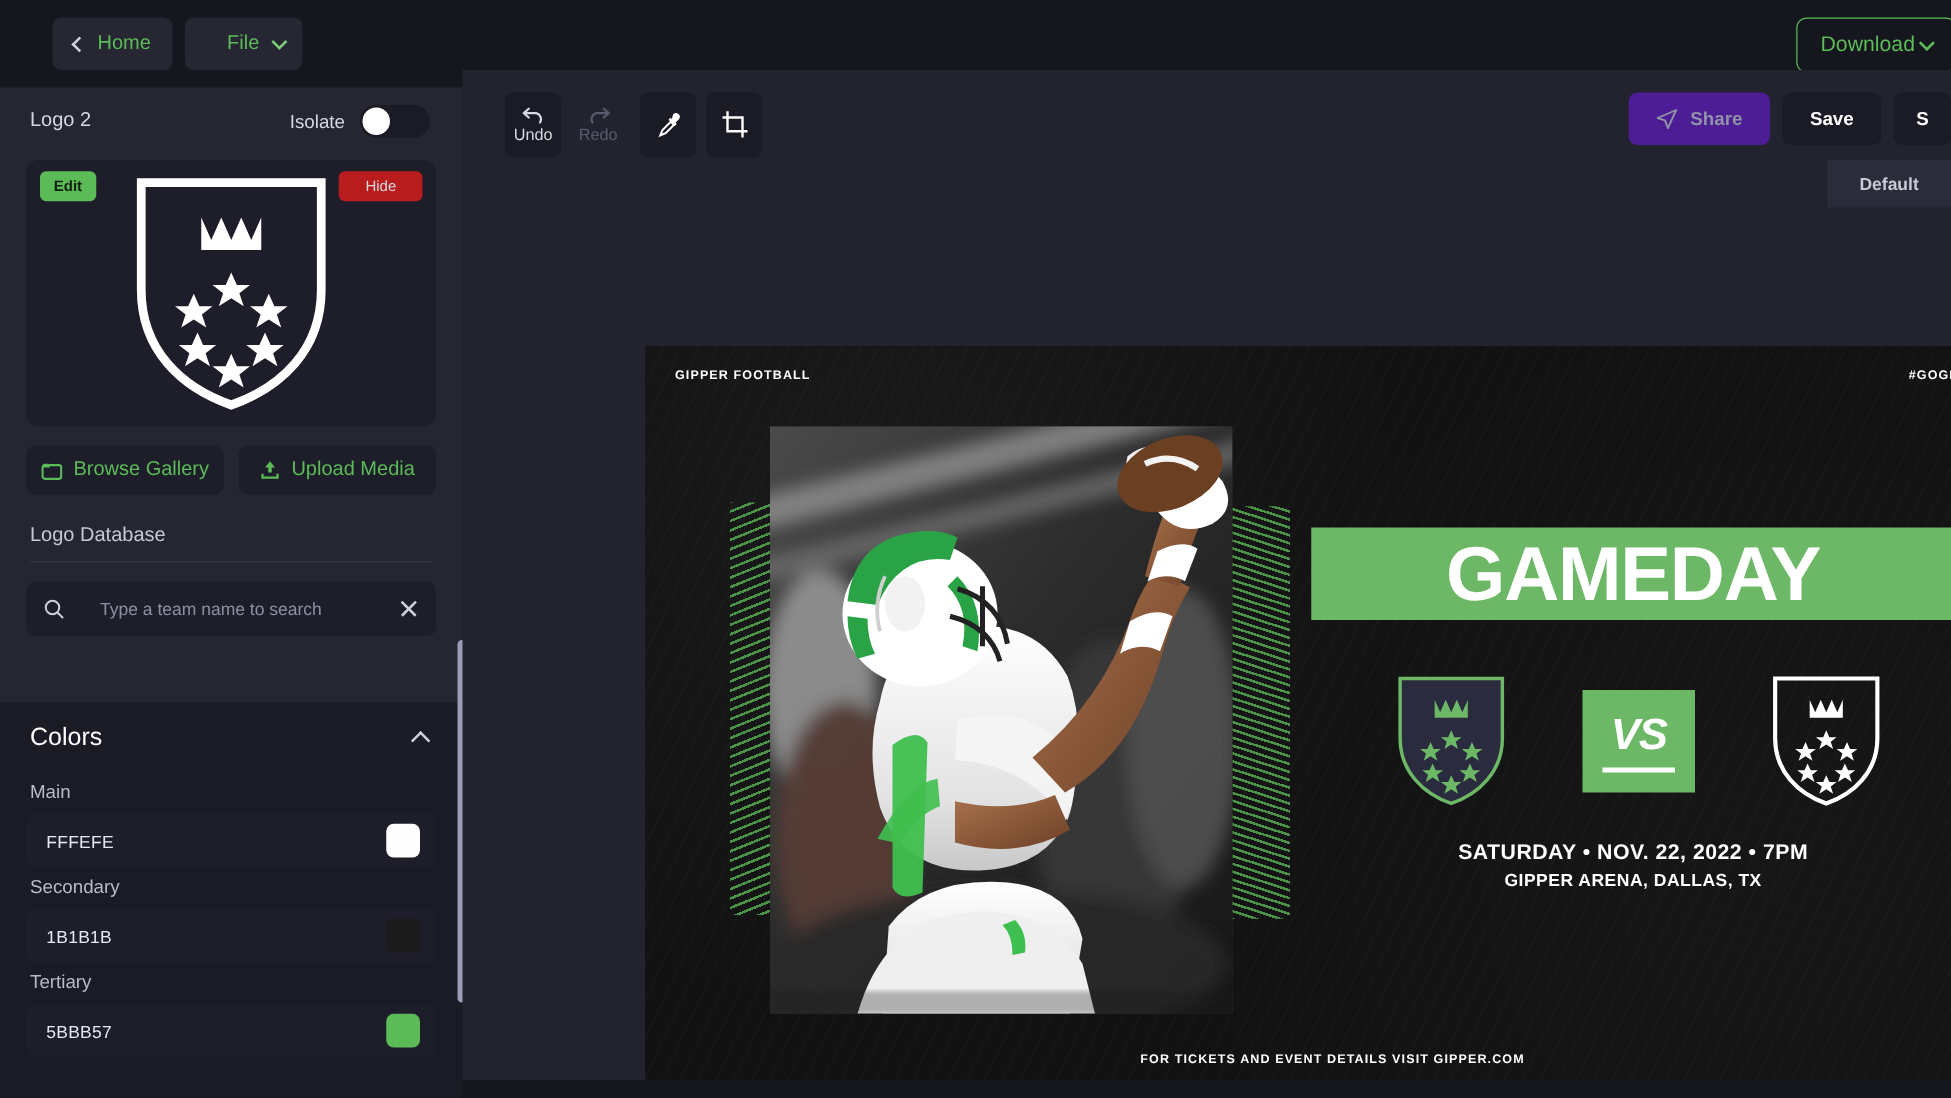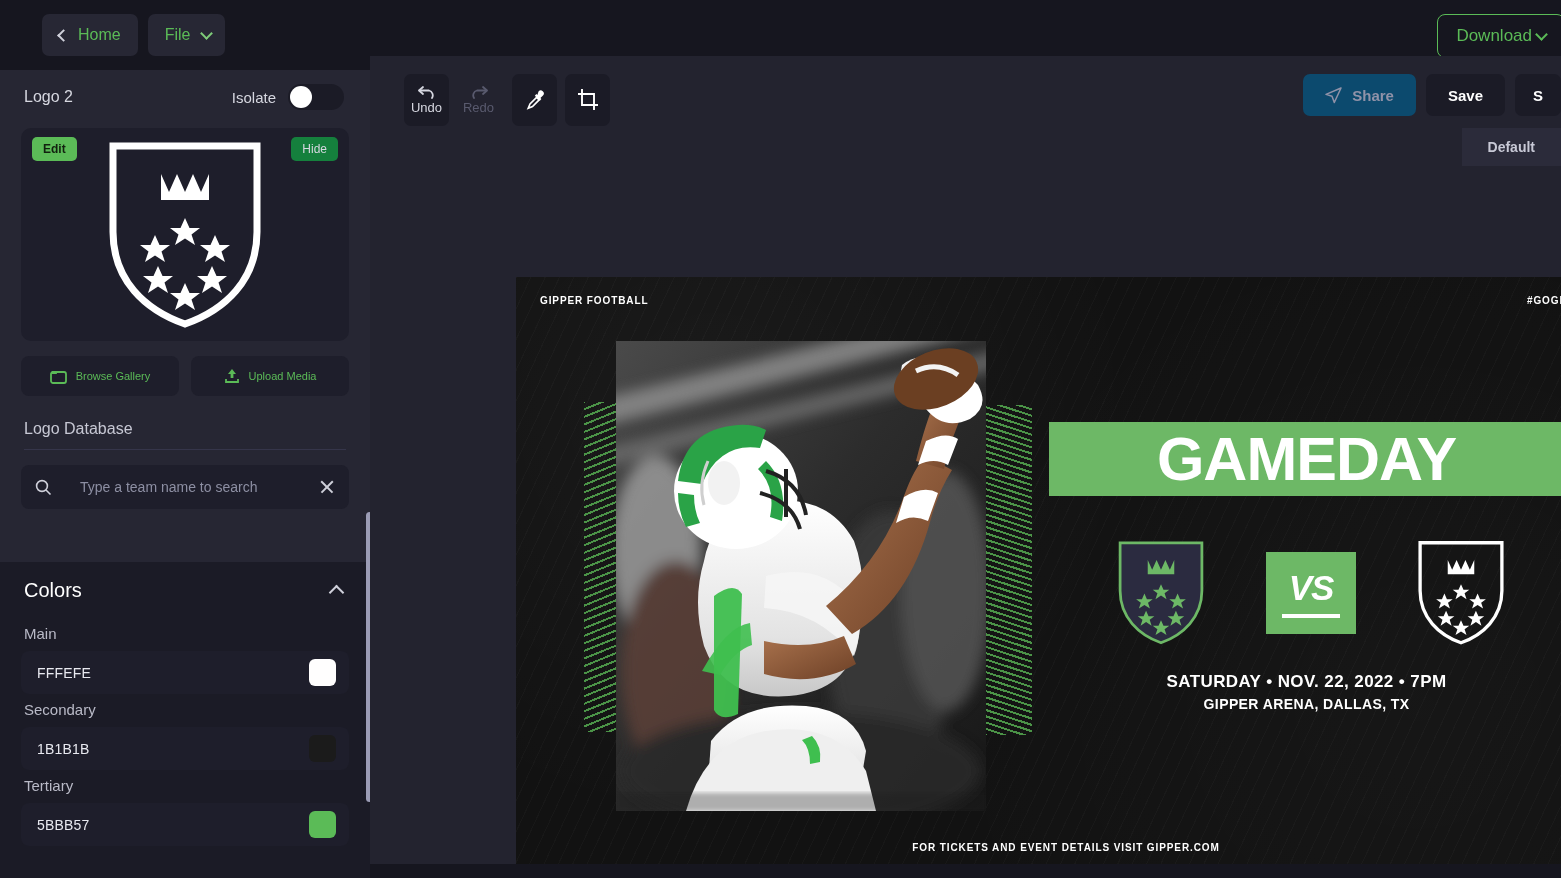--- a/index.html
+++ b/index.html
@@ -16,21 +16,21 @@
     position: absolute; left: 16px; top: 0; width: 1561px; height: 70px;
     background: #16161f;
     display: flex; align-items: center;
   }
   .nav-btn {
     height: 42px; display: flex; align-items: center; gap: 7px;
     background: #272734; border-radius: 7px; padding: 0 17px;
     color: #5BBB57; font-size: 16px; cursor: pointer; border: none;
   }
   .nav-btn.home { margin-left: 26px; }
-  .nav-btn.file { margin-left: 10px; padding: 0 14px 0 17px; }
+  .nav-btn.file { margin-left: 10px; padding: 0 14px 0 34px; }
   .chev-left { display:inline-block; width:9px; height:9px; border-left:2px solid #cfd0da; border-bottom:2px solid #cfd0da; transform: rotate(45deg); margin-right:3px;}
   .chev-down { display:inline-block; width:9px; height:9px; border-right:2px solid #7ecb79; border-bottom:2px solid #7ecb79; transform: rotate(45deg); margin-bottom:4px; margin-left:5px;}
   .chev-down.lt { border-color: #5BBB57; }
   .download-btn {
     position: absolute; right: 12px; top: 14px;
     height: 44px; display: flex; align-items: center; 
     border: 1px solid #5BBB57; border-radius: 8px;
     background: transparent; color: #5BBB57; font-size: 17px;
     padding: 0 18px; cursor: pointer;
   }
@@ -59,28 +59,28 @@
   .logo-card {
     margin: 4px 21px 0 21px; height: 213px; background: #1e1e2b;
     border-radius: 10px; position: relative;
     display:flex; align-items:center; justify-content:center;
   }
   .edit-btn {
     position:absolute; left: 11px; top: 9px; background:#5BBB57; color:#12210f;
     font-size: 12px; font-weight: bold; padding: 5px 11px; border-radius: 5px; cursor:pointer; border:none;
   }
   .hide-btn {
-    position:absolute; right: 11px; top: 9px; background:#15803d; color:#d6d7e0;
-    font-size: 12px; padding: 5px 11px; border-radius: 5px; cursor:pointer; border:none;
+    position:absolute; right: 11px; top: 9px; background:#b91c1c; color:#d6d7e0;
+    font-size: 12px; padding: 5px 21px; border-radius: 5px; cursor:pointer; border:none;
   }
   .media-row { display:flex; gap: 12px; margin: 15px 21px 0 21px; }
   .media-btn {
     flex:1; height: 40px; background:#1e1e2b; border-radius: 8px;
     display:flex; align-items:center; justify-content:center; gap: 9px;
-    color:#5BBB57; font-size: 11px; cursor:pointer; border:none;
+    color:#5BBB57; font-size: 16px; cursor:pointer; border:none;
   }
   .section-label { color:#c7c8d4; font-size: 16px; margin: 24px 0 0 24px; }
   .divider { height:1px; background:#35354a; margin: 11px 24px 0 24px; }
   .search-box {
     margin: 15px 21px 0 21px; height: 44px; background:#1e1e2b; border-radius:8px;
     display:flex; align-items:center; padding: 0 14px; gap: 28px;
   }
   .search-input {
     flex:1; background:transparent; border:none; outline:none;
     color:#cfd0da; font-size: 14px; font-family:"Liberation Sans",sans-serif;
@@ -126,21 +126,21 @@
   .tool-btn.disabled .tlabel { color:#595a6e; }
   .tool-sq {
     position:absolute; top: 18px; width: 45px; height: 52px; background:#1b1b26;
     border-radius:7px; display:flex; align-items:center; justify-content:center; cursor:pointer; border:none;
   }
   .right-tools { position:absolute; right: 0; top: 18px; display:flex; gap: 10px; align-items:center; }
   .rt-btn {
     height: 42px; border-radius:7px; display:flex; align-items:center; gap:10px;
     padding: 0 22px; font-size:15px; font-weight:bold; cursor:pointer; border:none;
   }
-  .rt-share { background:#0c4a6e; color:#9092a8; }
+  .rt-share { background:#4c1d95; color:#9092a8; }
   .rt-save { background:#1b1b26; color:#ffffff; }
   .rt-more { background:#1b1b26; color:#ffffff; padding: 0 18px; }
   .tabstrip { position:absolute; right:0; top: 72px; height: 38px; display:flex; }
   .tab {
     background:#2b2b3a; color:#c8c9d6; font-size:14px; font-weight:bold;
     padding: 0 26px; display:flex; align-items:center; cursor:pointer;
   }
 
   
   .canvas-area { position:absolute; left:0; top:110px; width:1191px; height:698px; overflow:hidden; }

